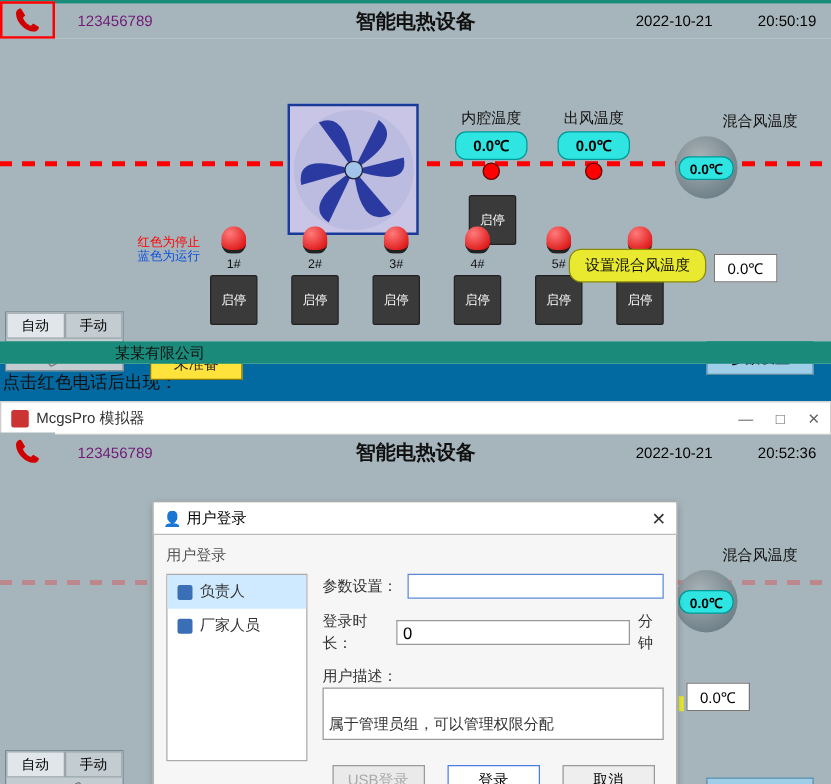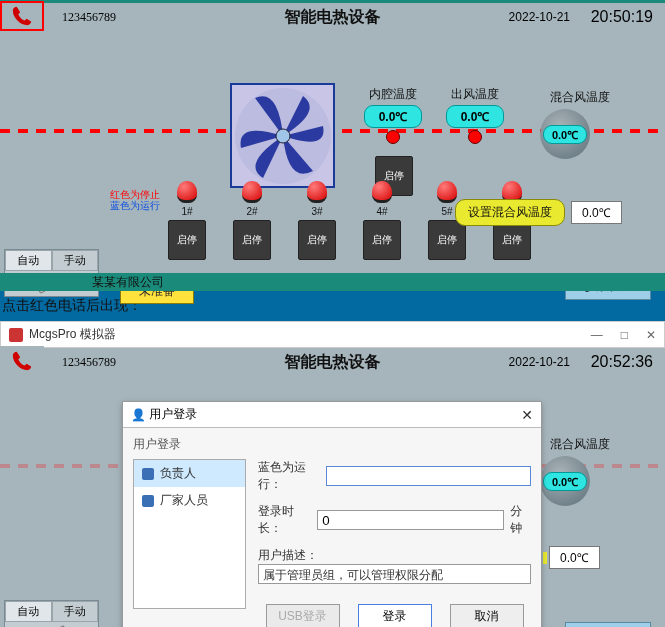--- a/index.html
+++ b/index.html
@@ -2,46 +2,46 @@
 <html><head>
 <meta charset="utf-8">
 <style>
   * { box-sizing: border-box; margin: 0; padding: 0; }
   body { font-family: "Microsoft YaHei", SimSun, sans-serif; font-size: 12px; background: #fff; width: 665px; }
   .panel { width: 665px; position: relative; }
   .teal-top { height: 3px; background: #1a8a7a; }
   .hdr { background: #a6b5bc; height: 28px; display:flex; align-items:center; position:relative; }
   .phone-box { width: 44px; height: 30px; border: 2px solid red; background: #a6b5bc; display:flex; align-items:center; justify-content:center; margin-top:-2px; }
   .phone-icon { width:22px; height:22px; }
-  .phone-num { margin-left: 18px; color:#000000; font-size:12px;font-family:Liberation Serif, serif; }
+  .phone-num { margin-left: 18px; color:#701a75; font-size:12px; }
   .title { position:absolute; left:50%; transform:translateX(-50%); font-weight:bold; font-size:16px; color:#111; }
   .date { position:absolute; right:95px; font-variant-numeric: tabular-nums; font-size:12px; }
-  .clock { position:absolute; right:12px; font-size:16px; }
+  .clock { position:absolute; right:12px; font-size:12px; }
   .main { background:#a6b5bc; height:242px; position:relative; }
   .red-dash { position:absolute; top:98px; left:0; right:0; height:4px;
       background: repeating-linear-gradient(90deg, red 0 10px, transparent 10px 18px); }
   .fan-wrap { position:absolute; left:230px; top:52px; width:105px; height:105px; border:2px solid #1a3a9a; background:#c8c5e6; display:flex; align-items:center; justify-content:center; }
   .fanstop { position:absolute; left:375px; top:125px; }
   .sensor-lbl { position:absolute; top:55px; font-size:12px; color:#111; text-align:center; width:70px; }
   .sensor-lbl.s1 { left:358px; }
   .sensor-lbl.s2 { left:440px; }
-  .sensor-lbl.s3 { left:545px; top:58px; }
+  .sensor-lbl.s3 { left:573px; top:58px; }
   .cyan-pill { background:#2fe5e2; color:#000; font-size:12px; padding:2px 14px; border-radius:9px; border:1px solid #099; font-weight:bold; }
   .sensor-lbl .cyan-pill { margin-top:2px; display:inline-block; }
   .pin { width:14px; height:14px; background:red; border-radius:50%; border:1px solid #600; display:block; margin:2px auto 0; }
   .big-knob { position:absolute; left:540px; top:78px; width:50px; height:50px; border-radius:50%; background: radial-gradient(circle at 40% 35%, #aab3b7, #5b6f79); display:flex; align-items:center; justify-content:center; }
   .big-knob .cyan-pill { font-size:11px; padding:1px 8px; }
   .note { position:absolute; left:110px; top:158px; font-size:10px; line-height:11px; }
   .note .r { color:red; } .note .b { color:#0a4fe0; }
   .lights { position:absolute; left:168px; top:150px; display:flex; gap:27px; }
   .light { display:flex; flex-direction:column; align-items:center; gap:3px; }
   .bulb { width:20px; height:22px; border-radius:50% 50% 40% 40%; background: radial-gradient(circle at 35% 30%, #ff7a7a, #d60000); border-bottom:3px solid #222; }
   .lbl-s { font-size:10px; color:#111; }
   .btn-dark { background:#3a3a3a; color:#fff; font-size:10px; padding:12px 8px; border-radius:2px; border:1px solid #222; display:inline-block; }
-  .set-row { position:absolute; left:455px; top:168px; display:flex; align-items:center; gap:6px; }
+  .set-row { position:absolute; left:455px; top:168px; display:flex; align-items:flex-end; gap:6px; }
   .yellow-pill { background:#e9e92f; color:#111; font-size:12px; padding:4px 12px; border-radius:10px; border:1px solid #8a8a08; }
   .val-box { background:#fff; border:1px solid #777; padding:2px 10px; font-size:12px; }
   .mode-box { position:absolute; left:4px; top:218px; width:95px; height:48px; background:#c3ccd1; border:1px solid #7a8a92; }
   .mode-tabs { display:flex; }
   .mode-tab { flex:1; text-align:center; font-size:11px; padding:2px 0; background:#c3ccd1; border:1px solid #9aa5ab; }
   .mode-tab.active { background:#e0e6e9; }
   .screw { width:30px; height:6px; background:linear-gradient(90deg,#bbb,#eee,#bbb); transform:rotate(-30deg); margin:10px auto; border-radius:2px; border:1px solid #777; }
   .ready { position:absolute; left:120px; top:248px; background:#ffe23b; border:1px solid #8a7a08; padding:3px 18px; font-size:12px; color:#2a2a2a;text-align:right; }
   .param-btn { position:absolute; right:14px; top:242px; background:#9fcfe8; border:1px solid #5a8aa2; padding:4px 18px; font-size:12px; }
   .teal-foot { background:#1a8a7a; height:18px; color:#111; padding-left:92px; font-size:12px; line-height:18px; position:relative; }
@@ -62,21 +62,21 @@
   .ulitem { display:flex; align-items:center; gap:6px; padding:5px 8px;text-align:center; }
   .ulitem.sel { background:#cfeaff; }
   .uicon { width:12px; height:12px; background:#3b6fb5; border-radius:2px; }
   .form { flex:1; display:flex; flex-direction:column; gap:10px; }
   .frow { display:flex; align-items:center; gap:6px; }
   .frow label { width:62px; color:#333; }
   .tin { border:1px solid #5a8ad6; height:20px; flex:1; padding:0 4px; background:#fff; }
   .tin.plain { border-color:#999; }
   .radio { width:11px;height:11px;border:1px solid #555;border-radius:50%;display:inline-block;margin-right:3px;vertical-align:middle;}
   .radio.on::after{content:"";display:block;width:5px;height:5px;background:#333;border-radius:50%;margin:2px auto;}
-  .desc-box { width:100%; border:1px solid #999; height:20px; padding:2px 4px; background:#fff; font-size:12px; }
+  .desc-box { width:100%; border:1px solid #999; height:20px; padding:20px 4px; background:#fff; font-size:12px; }
   .dlg-btns { display:flex; gap:18px; justify-content:center; margin-top:10px; }
   .dlg-btn { width:74px; height:24px; border:1px solid #9a9a9a; background:#eee; font-size:12px; }
   .dlg-btn.primary { border:1px solid #4a7fe2; background:#fff; }
   .dlg-btn.dis { color:#aaa; background:#eaeaea; }
   .pin-yellow { width:4px; height:12px; background:#e9e92f; display:inline-block; }
   .faded { opacity:0.25; }
   .ghost-btn { position:absolute; left:300px; top:28px; width:94px; height:28px; border:1px solid #9aa; border-radius:14px; background:rgba(200,200,200,0.3); }
 </style>
 </head>
 <body>
@@ -238,21 +238,21 @@
                 <span class="uicon"></span>
                 <span>负责人</span>
               </div>
             <div class="ulitem">
                 <span class="uicon"></span>
                 <span>厂家人员</span>
               </div>
           </div>
           <div class="form">
             <div class="frow">
-              <label>蓝色为运行：</label>
+              <label>参数设置：</label>
               <input class="tin" value="" style="">
             </div>
             <div class="frow">
               <label>登录时长：</label>
               <input class="tin plain" value="0" style="">
               <span>分钟</span>
             </div>
             <div>
               <div>用户描述：</div>
               <div class="desc-box">属于管理员组，可以管理权限分配</div>

